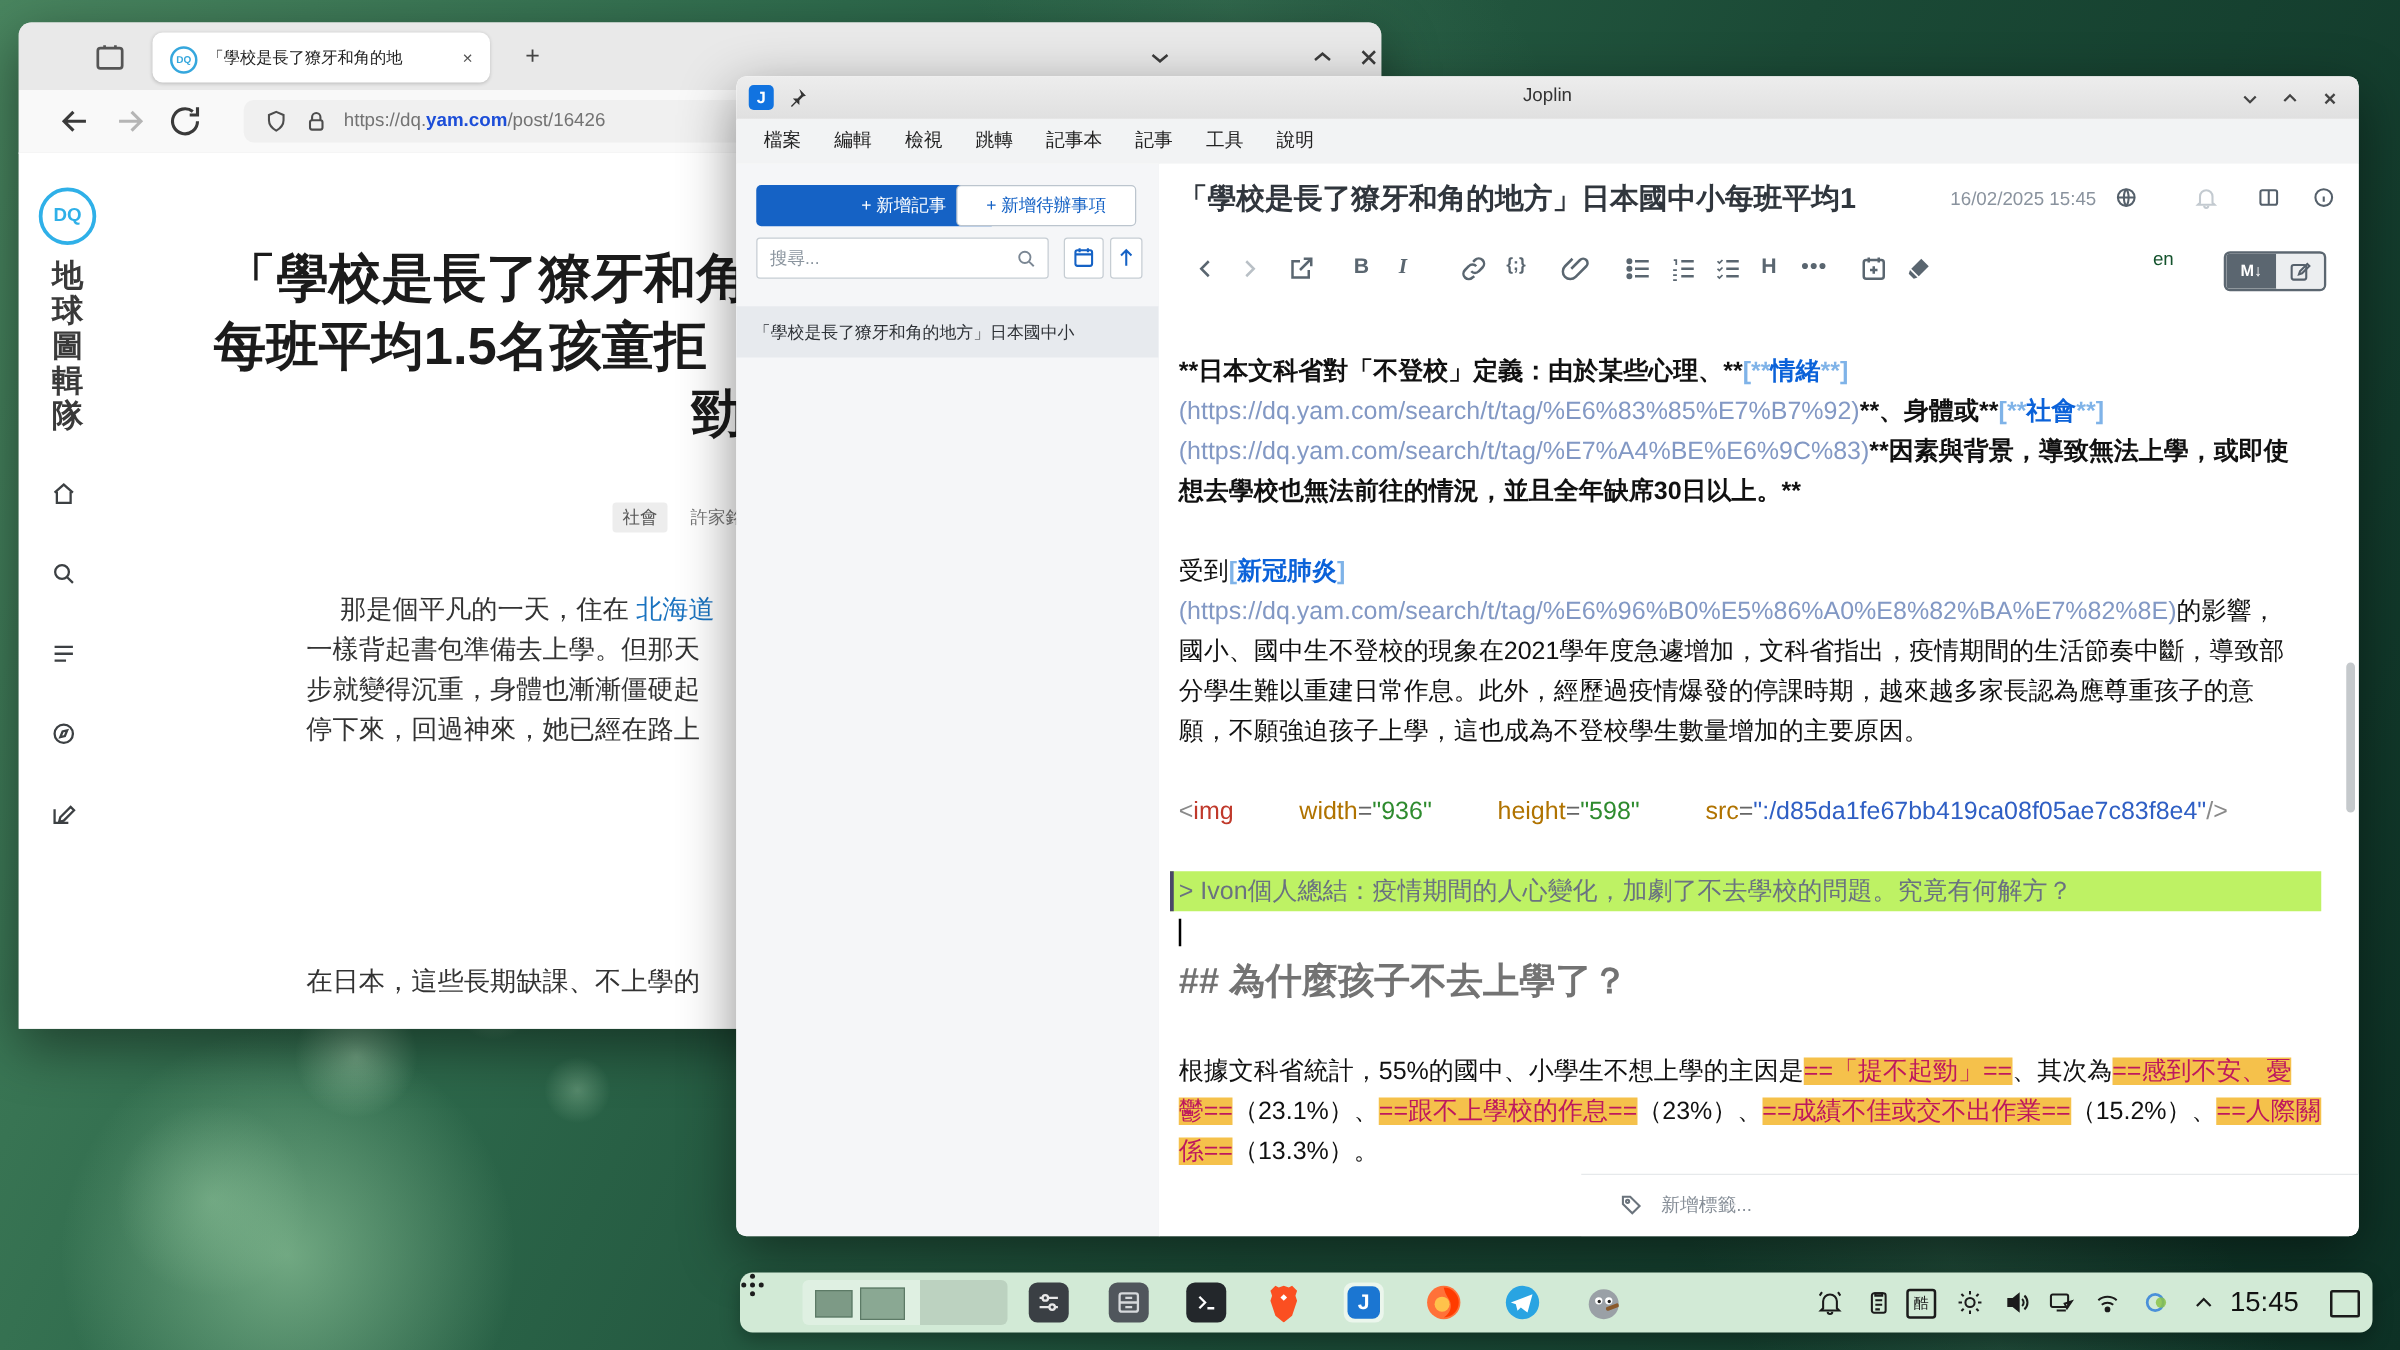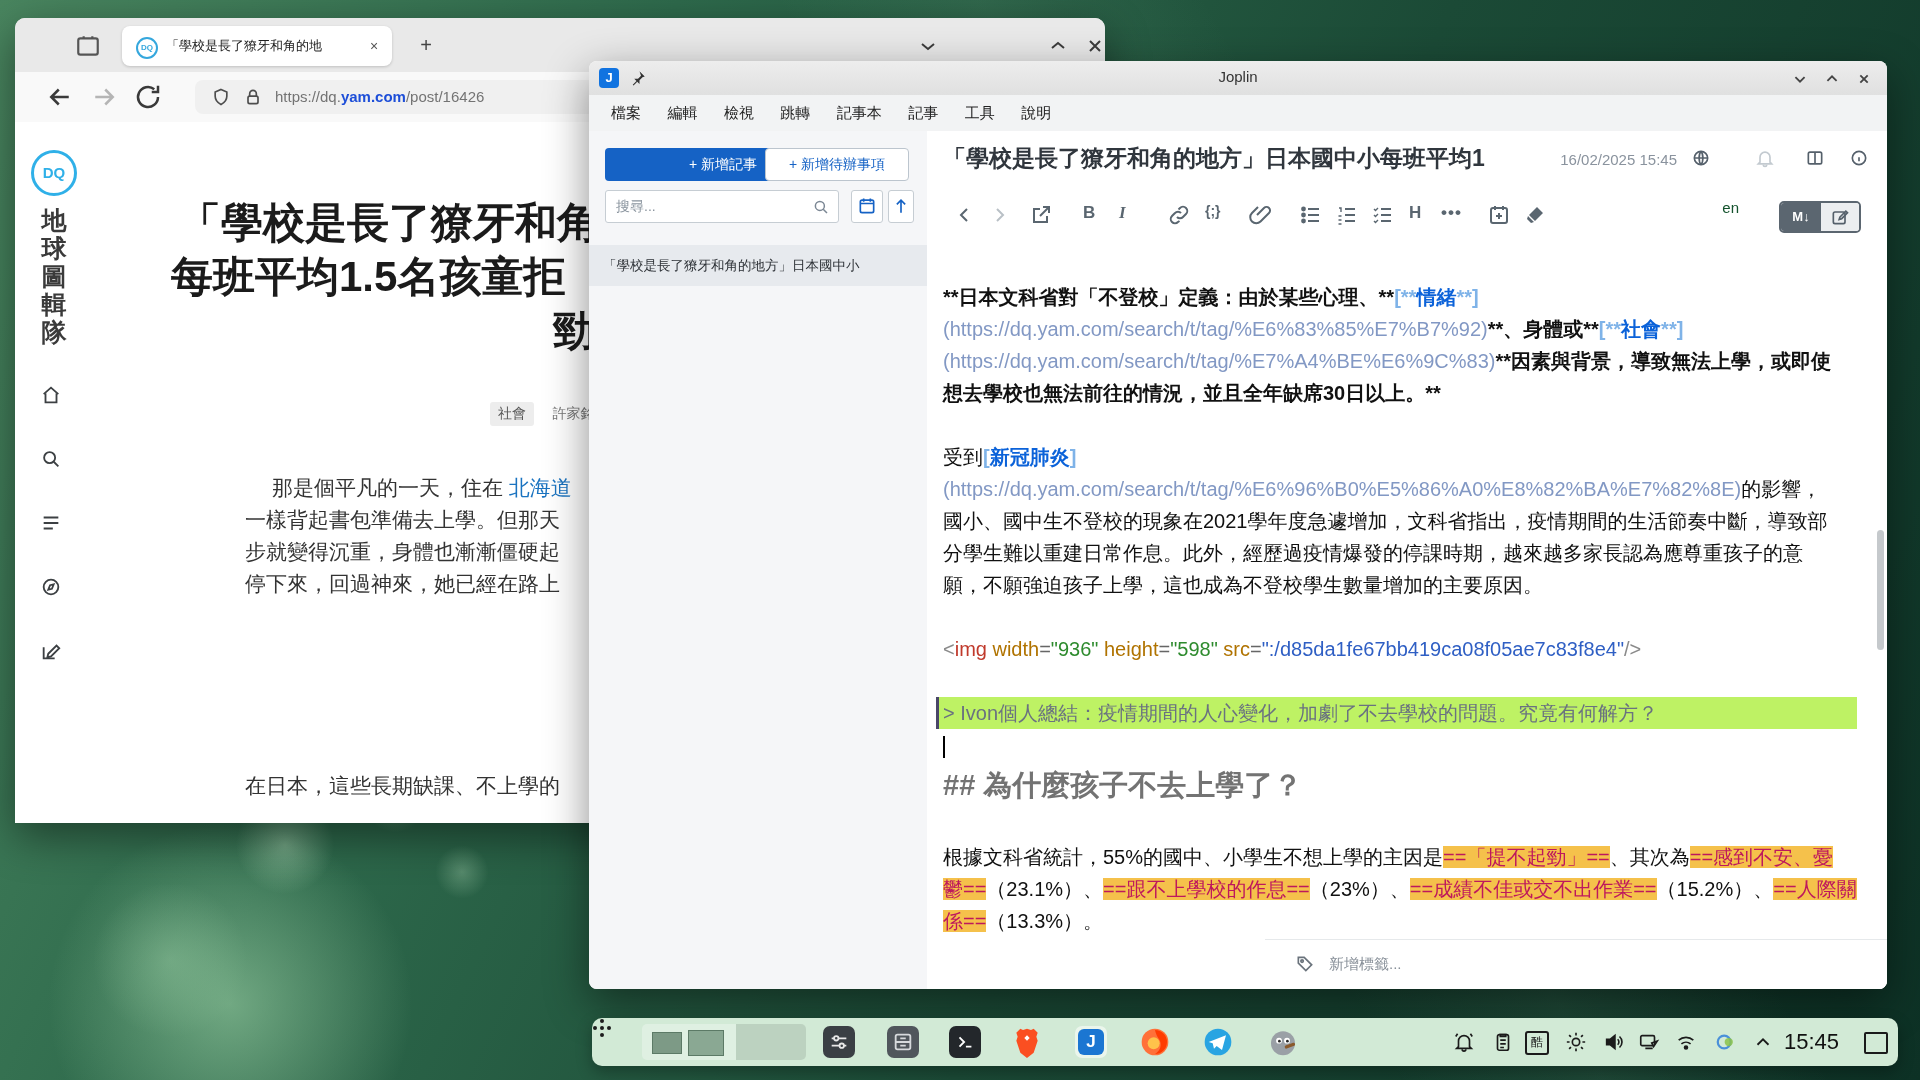--- a/index.html
+++ b/index.html
@@ -94,21 +94,21 @@
   .caret{display:inline-block;width:2px;height:22px;background:#000;vertical-align:middle;}
   .sp-b{font-weight:700;color:#111;}
   .sp-p{color:#111;}
   .sp-lb{color:#7fb3e8;font-weight:700;}
   .sp-l{color:#0b62d9;font-weight:700;}
   .sp-u{color:#8298c4;}
   .sp-q{color:#6a7280;}
   .sp-hl{background:#f5c14b;color:#be185d;}
   .sp-tb{color:#8a8a8a;}
   .sp-tn{color:#c0392b;}
-  .sp-ta{color:#b07300;}
+  .sp-ta{color:#b07300;padding-left:47px;}
   .sp-te{color:#666;}
   .sp-ts{color:#2e8b2e;}
   .sp-tu{color:#2f5fc4;}
   .sp-h{color:#737373;}
   #jp-scroll{position:absolute;right:3px;top:399px;width:7px;height:120px;background:#c5c9cc;border-radius:4px;}
   #jp-tagbar{position:absolute;left:338px;right:0;bottom:0;height:49px;background:#fff;border-top:1px solid #e6e9eb;}
   #jp-tagbar .tagico{position:absolute;left:30px;top:14px;width:20px;height:20px;color:#6a737c;}
   #jp-tagbar .tagtxt{position:absolute;left:64px;top:15px;font-size:15px;color:#878f98;}
   
   #taskbar{position:absolute;left:592px;top:1018px;width:1306px;height:48px;background:#d2ead6;border-radius:10px;

